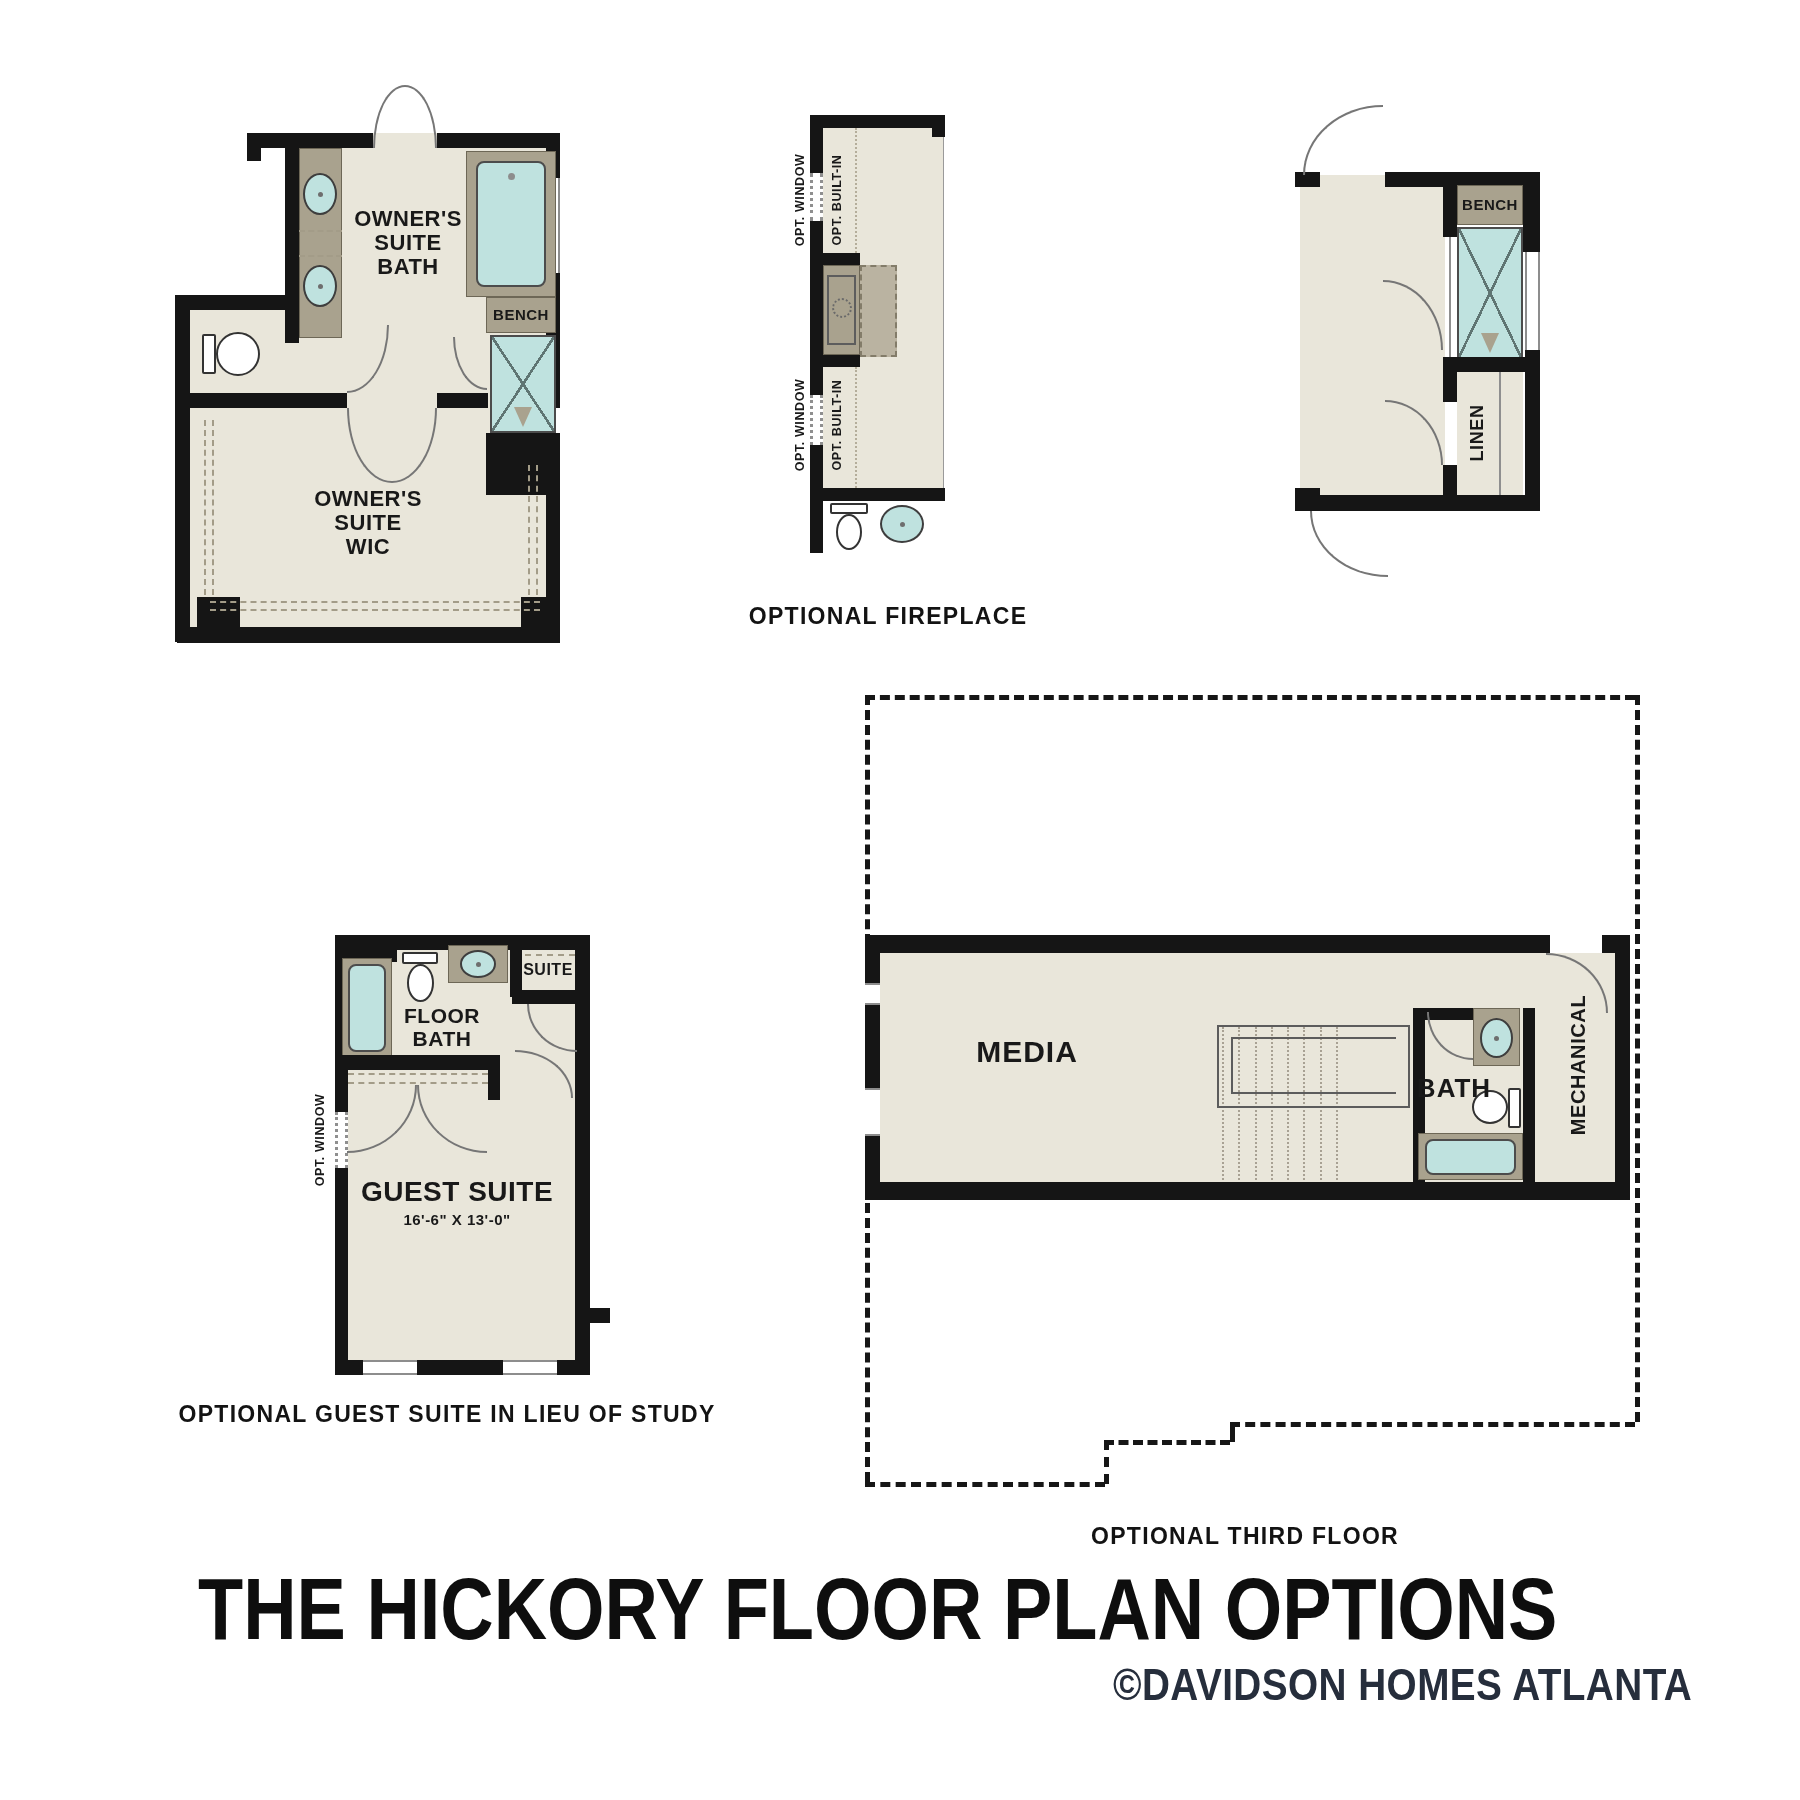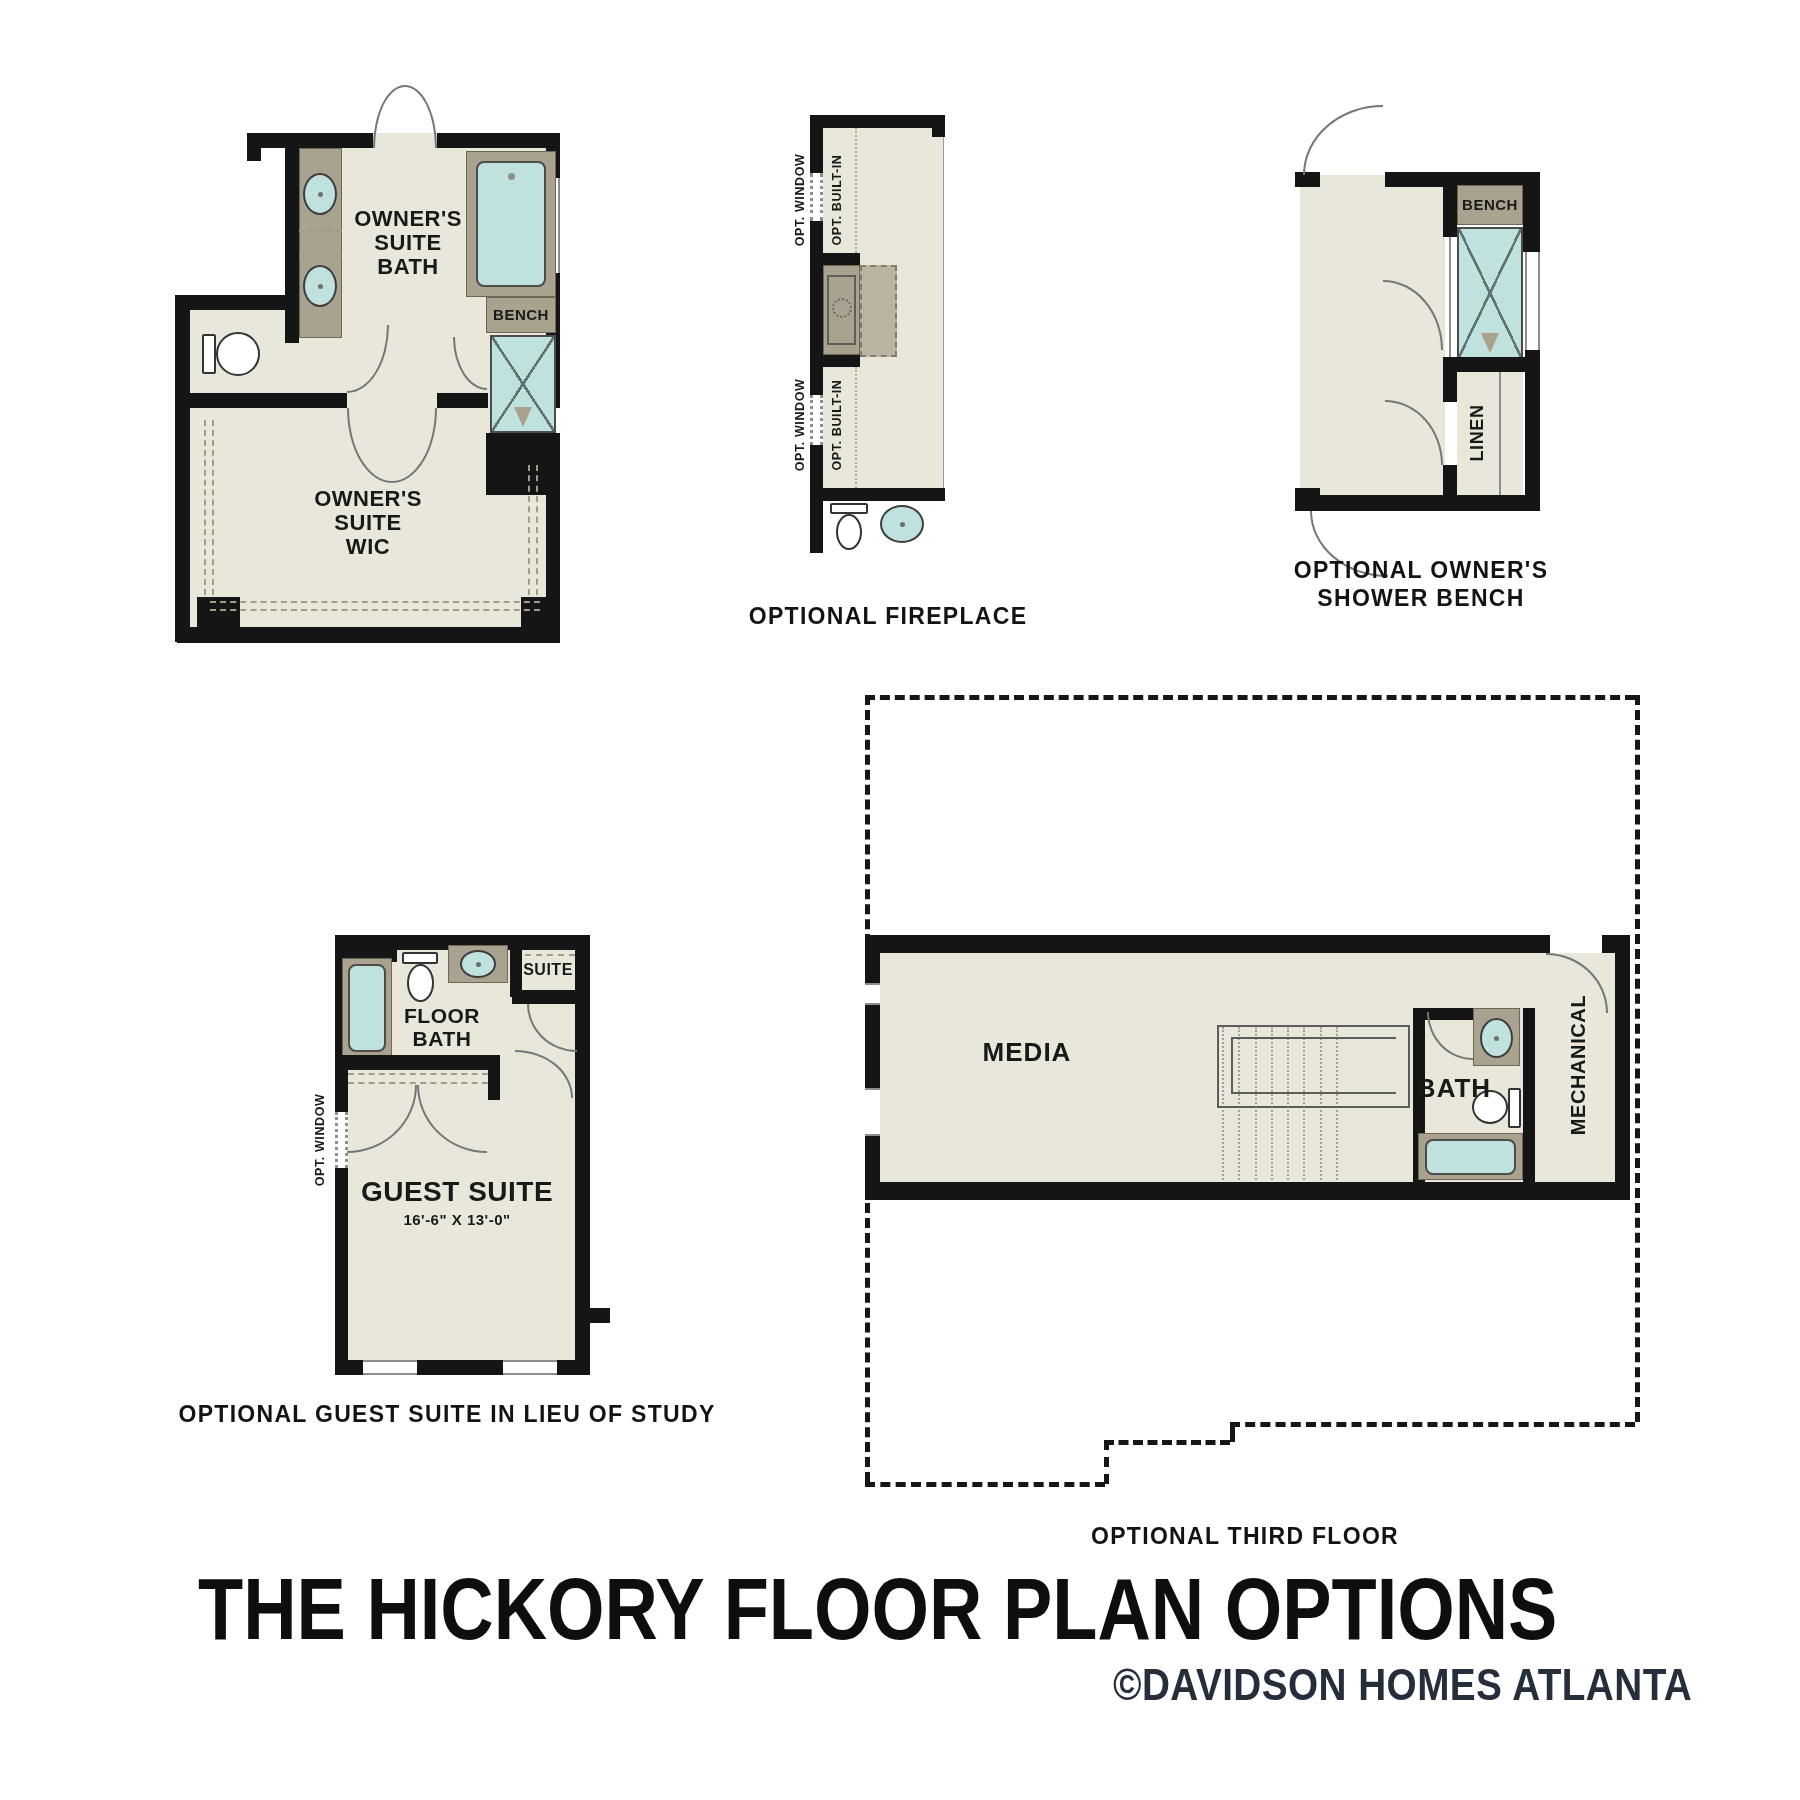--- a/index.html
+++ b/index.html
@@ -179,24 +179,20 @@
     <div class="thin" style="left:204px;top:267px;width:1.5px;height:123px"></div>
     <div class="vlbl" style="left:182px;top:328px;font-size:18px">LINEN</div>
     <div class="wall" style="left:148px;top:267px;width:14px;height:30px"></div>
     <div class="wall" style="left:148px;top:360px;width:14px;height:45px"></div>
     <div class="arc tr" style="left:90px;top:295px;width:58px;height:65px"></div>
 
     <div class="wall" style="left:0;top:390px;width:245px;height:16px"></div>
     <div class="wall" style="left:0;top:383px;width:25px;height:23px"></div>
     <div class="arc bl" style="left:15px;top:406px;width:78px;height:66px"></div>
   </div>
-  <div class="cap" style="left:1421px;top:556px">
-    <div>OPTIONAL OWNER'S</div>
-    <div>SHOWER BENCH</div>
-  </div>
 
   <div style="position:absolute;left:290px;top:930px;width:330px;height:465px">
     <div class="room" style="left:58px;top:20px;width:227px;height:120px"></div>
     <div class="room" style="left:58px;top:140px;width:227px;height:290px"></div>
 
     <div class="wall" style="left:45px;top:5px;width:252px;height:15px"></div>
     <div class="wall" style="left:285px;top:5px;width:15px;height:440px"></div>
     <div class="wall" style="left:45px;top:430px;width:252px;height:15px"></div>
     <div class="win-h" style="left:73px;top:430px;width:54px;height:15px"></div>
     <div class="win-h" style="left:213px;top:430px;width:54px;height:15px"></div>
@@ -277,21 +273,21 @@
     <div class="sink" style="left:620px;top:328px;width:33px;height:40px"></div>
     <div class="bowl" style="left:612px;top:400px;width:36px;height:34px"></div>
     <div class="tank" style="left:648px;top:398px;width:13px;height:40px"></div>
     <div class="taupe" style="left:558px;top:443px;width:105px;height:47px"></div>
     <div class="teal" style="left:565px;top:449px;width:91px;height:36px"></div>
     <div class="wall" style="left:663px;top:318px;width:12px;height:175px"></div>
 
     <div style="position:absolute;left:690px;top:245px;width:52px;height:18px;background:#fff"></div>
     <div class="arc tr" style="left:686px;top:263px;width:62px;height:60px"></div>
 
-    <div class="lbl" style="left:167px;top:362px;font-size:26px;letter-spacing:1px">MEDIA</div>
+    <div class="lbl" style="left:167px;top:362px;font-size:30px;letter-spacing:1px">MEDIA</div>
     <div class="lbl" style="left:594px;top:398px;font-size:26px;letter-spacing:1px">BATH</div>
     <div class="vlbl" style="left:718px;top:375px;font-size:20px">MECHANICAL</div>
   </div>
   <div class="cap" style="left:1245px;top:1522px">OPTIONAL THIRD FLOOR</div>
 
   <div class="title">THE HICKORY FLOOR PLAN OPTIONS</div>
   <div class="copyright">©DAVIDSON HOMES ATLANTA</div>
 
 </div>
 

